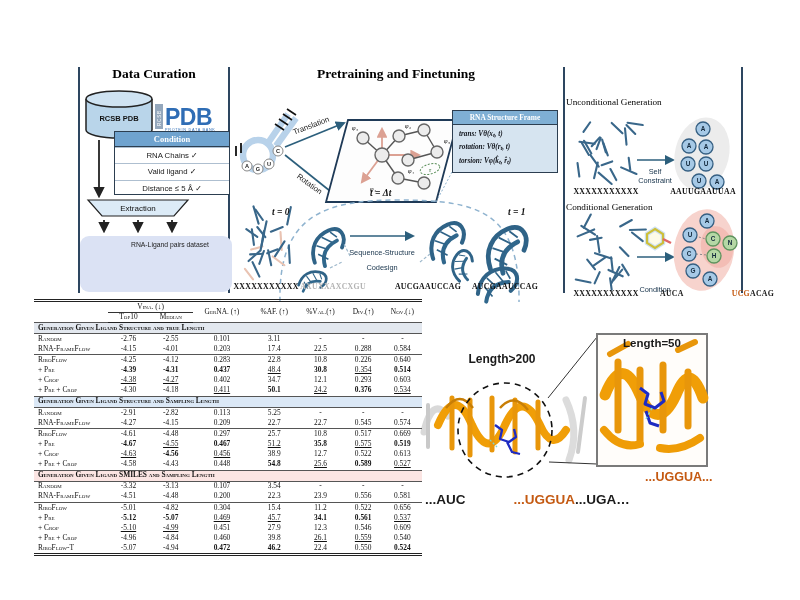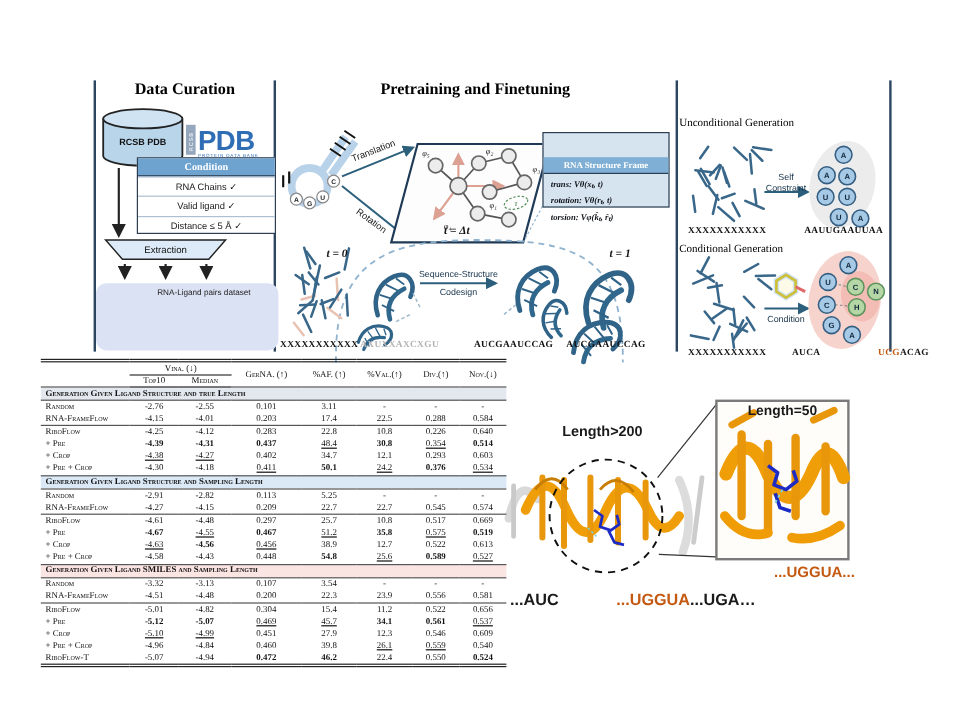--- a/index.html
+++ b/index.html
@@ -1,38 +1,38 @@
 <!DOCTYPE html>
 <html><head>
 <meta charset="utf-8">
 <style>
   html,body{margin:0;padding:0;background:#fff;}
   #canvas{position:relative;width:800px;height:600px;background:#fff;overflow:hidden;
           font-family:"Liberation Sans",sans-serif;color:#1a1a1a;}
   .abs{position:absolute;}
-  .lbl{position:absolute;text-align:center;}
+  .lbl{position:absolute;text-align:center;margin-top:24px;}
   .vline{position:absolute;top:67px;height:226px;width:2px;background:#2d4660;}
   .ptitle{position:absolute;font-family:"Liberation Serif",serif;font-weight:bold;
           font-size:13.5px;text-align:center;color:#000;}
   
   .cbox{position:absolute;left:114px;top:131px;width:116px;height:64px;
         border:1.6px solid #2c3e50;background:#fff;box-sizing:border-box;}
   .cbox .hd{height:14px;background:#6fa3cf;color:#fff;font-family:"Liberation Serif",serif;
             font-weight:bold;font-size:8.5px;text-align:center;line-height:14px;
             border-bottom:1px solid #2c3e50;}
   .cbox .it{height:15.4px;font-size:7.8px;text-align:center;line-height:15.4px;border-top:1px solid #aebfd0;}
   .cbox .it:first-of-type{border-top:none;}
   
   .dsbox{position:absolute;left:80px;top:236px;width:152px;height:56px;border-radius:9px;background:#dbe2f4;}
   .dslabel{position:absolute;left:131px;top:241px;width:100px;font-size:6.8px;color:#222;white-space:nowrap;}
   
   .fbox{position:absolute;left:452px;top:110px;width:106px;height:63px;border:1.6px solid #2c3e50;
         background:#d6e4f0;box-sizing:border-box;}
   .fbox .hd{height:13px;background:#7fafd4;color:#fff;font-family:"Liberation Serif",serif;
-            font-weight:bold;font-size:7.4px;text-align:center;line-height:13px;border-bottom:1px solid #2c3e50;margin-top:20px;}
+            font-weight:bold;font-size:7.4px;text-align:center;line-height:13px;border-bottom:1px solid #2c3e50;}
   .fbox .rw{font-family:"Liberation Serif",serif;font-style:italic;font-weight:bold;font-size:7.2px;
             padding:3.2px 0 0 6px;color:#10131a;white-space:nowrap;}
   .seq{position:absolute;text-align:center;font-family:"Liberation Serif",serif;font-weight:bold;
        font-size:7.8px;letter-spacing:.3px;color:#111;white-space:nowrap;}
   .seq.gray{color:#b3b3b3;}
   .two{font-size:7.4px;line-height:1.25;color:#16324a;white-space:nowrap;}
   .subhead{position:absolute;font-family:"Liberation Serif",serif;font-weight:normal;font-size:9.2px;color:#000;}
   .tlabel{position:absolute;font-family:"Liberation Serif",serif;font-style:italic;font-weight:bold;
           font-size:9.5px;color:#111;white-space:nowrap;}
   .c-orange{color:#c45911;padding-left:48px;}

